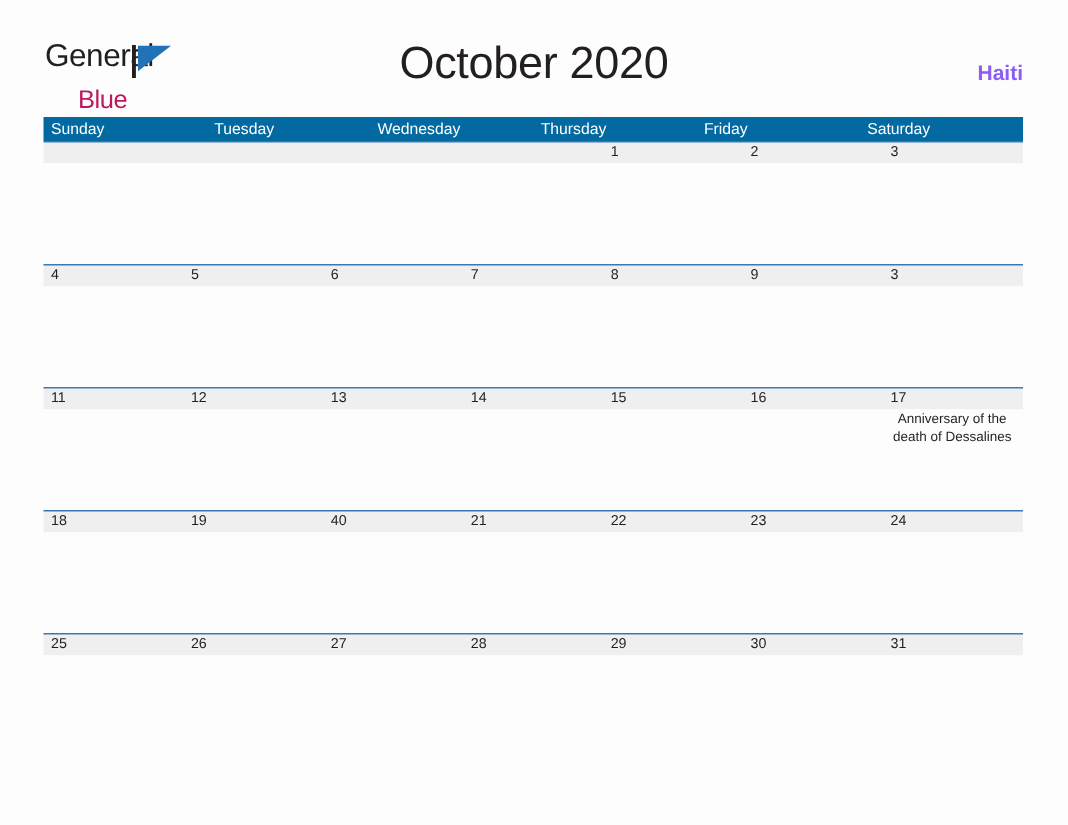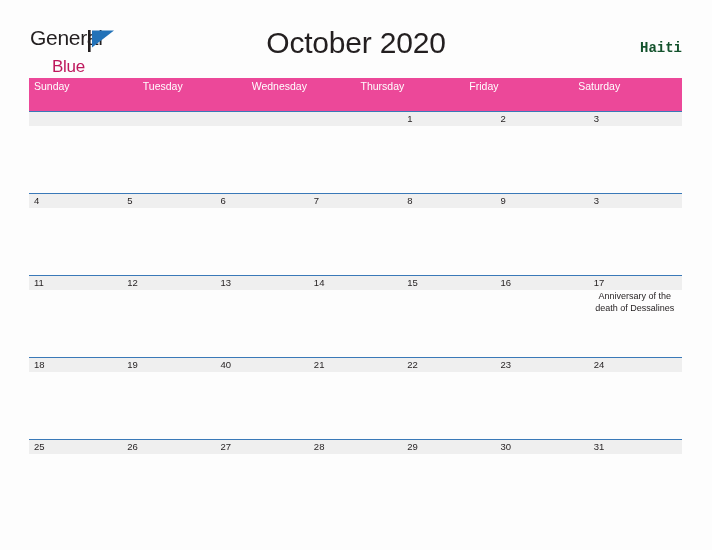--- a/index.html
+++ b/index.html
@@ -66,37 +66,36 @@
     color: #231f20;
     font-weight: normal;
     letter-spacing: -0.2px;
   }
 
   .cal-region {
     position: absolute;
     right: 30px;
     top: 40px;
     font-size: 14px;
-    color: #14532d;
+    color: #8b5cf6;
     font-weight: bold;
-    font-family: Liberation Mono, monospace;
   }
 
   
   .calendar {
     position: absolute;
     left: 29px;
     top: 78px;
     width: 653px;
   }
 
   .weekday-row {
     display: flex;
-    background: #ec4899;
-    height: 33px;
+    background: #0369a1;
+    height: 16px;
   }
   .weekday-cell {
     flex: 1 1 0;
     color: #ffffff;
     font-size: 10.5px;
     line-height: 17px;
     padding-left: 5px;
     box-sizing: border-box;
     white-space: nowrap;
     overflow: hidden;

